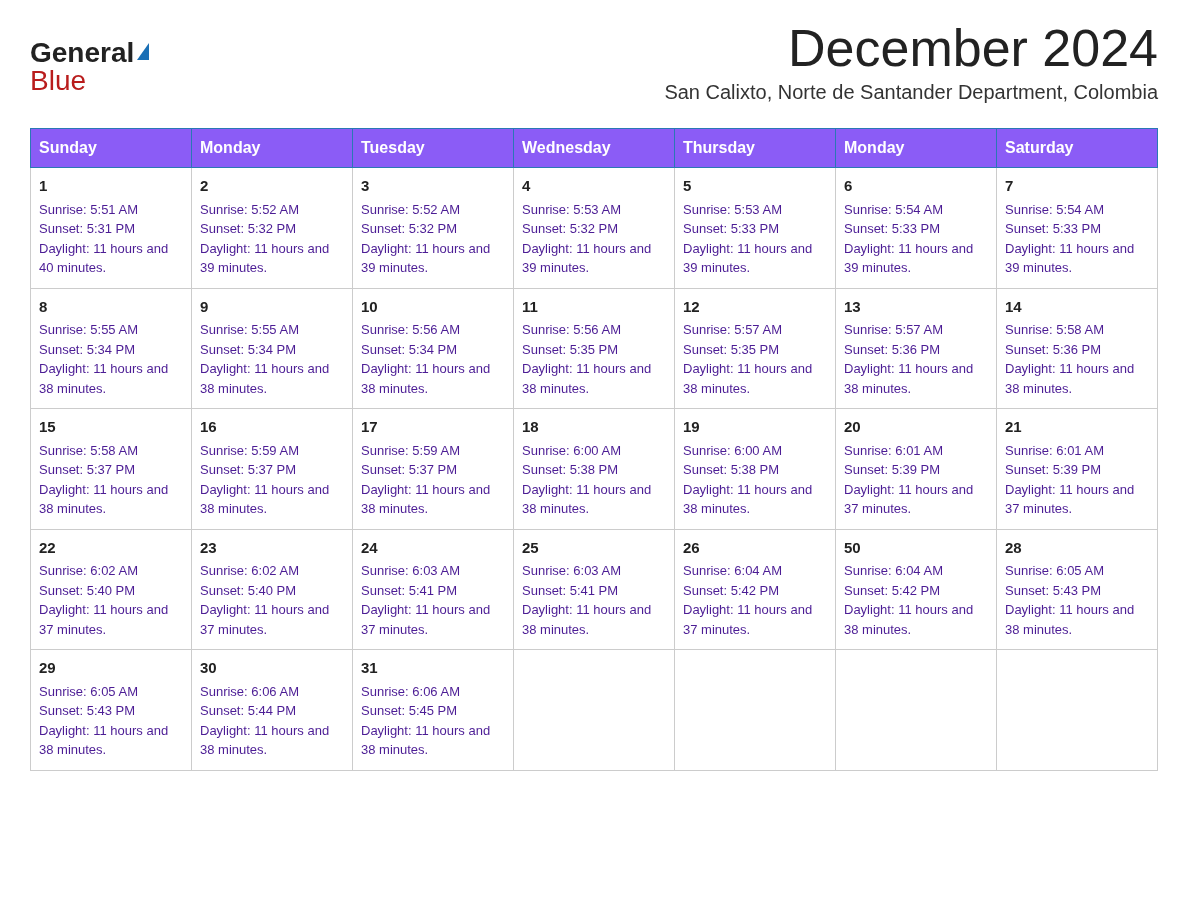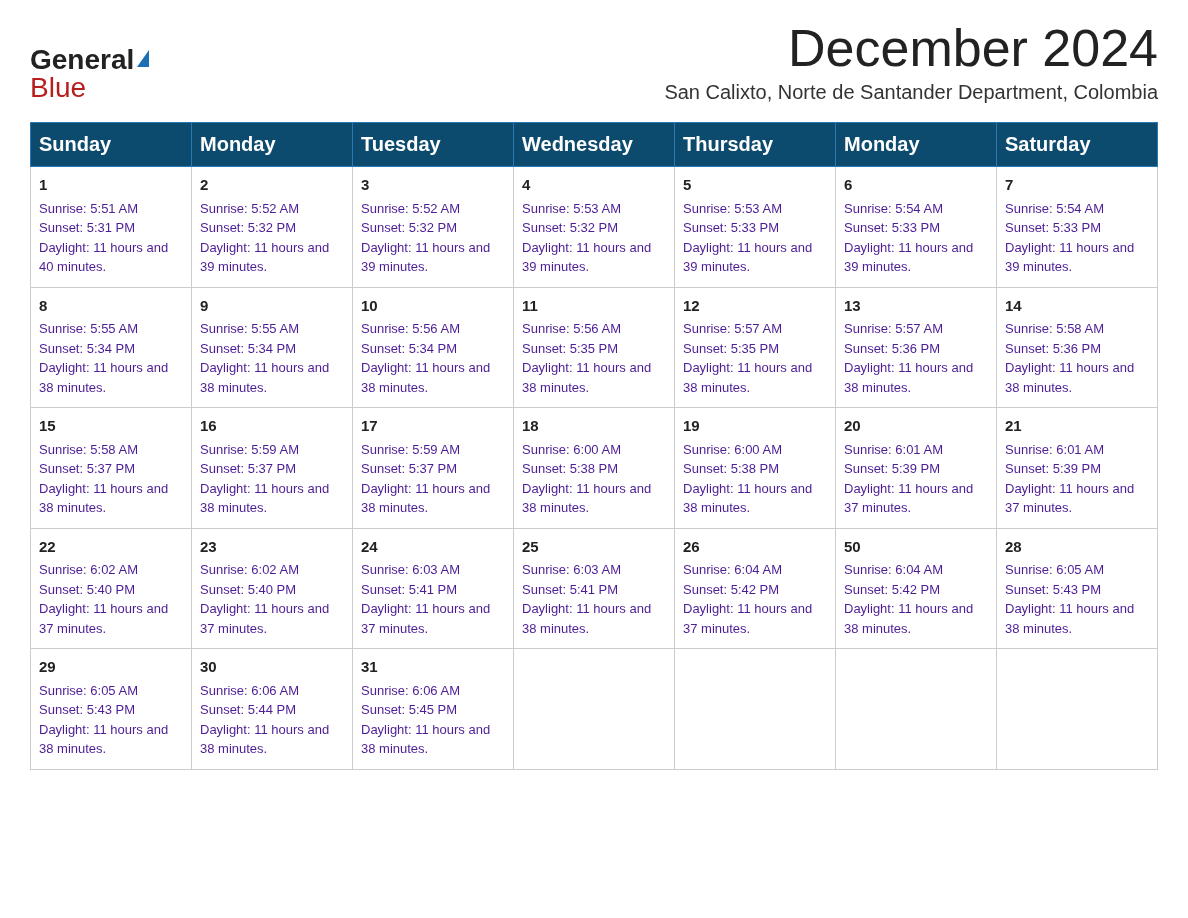--- a/index.html
+++ b/index.html
@@ -6,23 +6,23 @@
     body {
       font-family: Arial, sans-serif;
       background: #fff;
       color: #222;
       width: 1188px;
       min-height: 918px;
       padding: 20px 30px;
     }
     .header {
       display: flex;
-      align-items: flex-end;
+      align-items: center;
       justify-content: space-between;
-      margin-bottom: 18px;
+      margin-bottom: 24px;
     }
     .logo {
       display: flex;
       flex-direction: column;
       align-items: flex-start;
       margin-top: 10px;
     }
     .title-block {
       text-align: right;
     }
@@ -36,23 +36,23 @@
       font-size: 20px;
       color: #333;
       margin-top: 4px;
     }
     .calendar {
       width: 100%;
       border-collapse: collapse;
       margin-top: 12px;
     }
     .calendar thead tr th {
-      background: #0c4a6e;
+      background: #8b5cf6;
       color: #fff;
-      font-size: 20px;
+      font-size: 16px;
       font-weight: bold;
       padding: 10px 8px;
       text-align: left;
       border: 1px solid #2a78b5;
     }
     .calendar tbody tr td {
       vertical-align: top;
       padding: 7px 8px 10px 8px;
       border: 1px solid #ccc;
       font-size: 13px;

